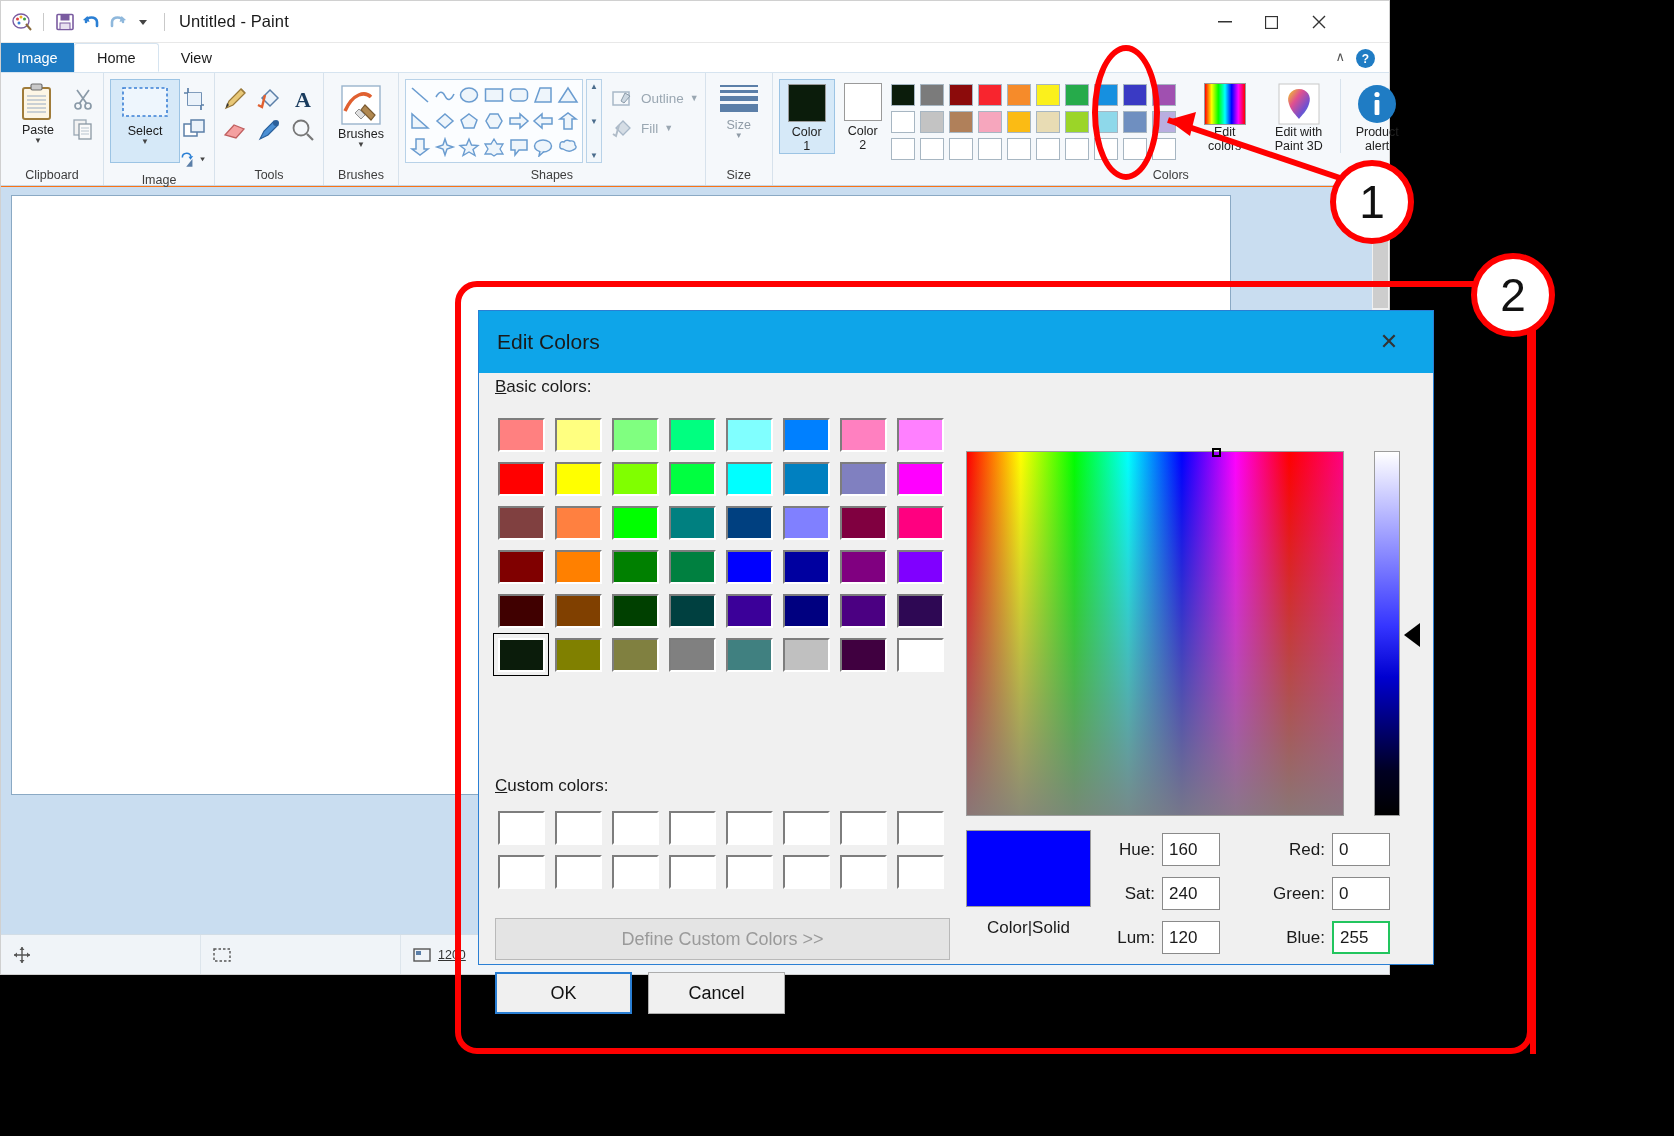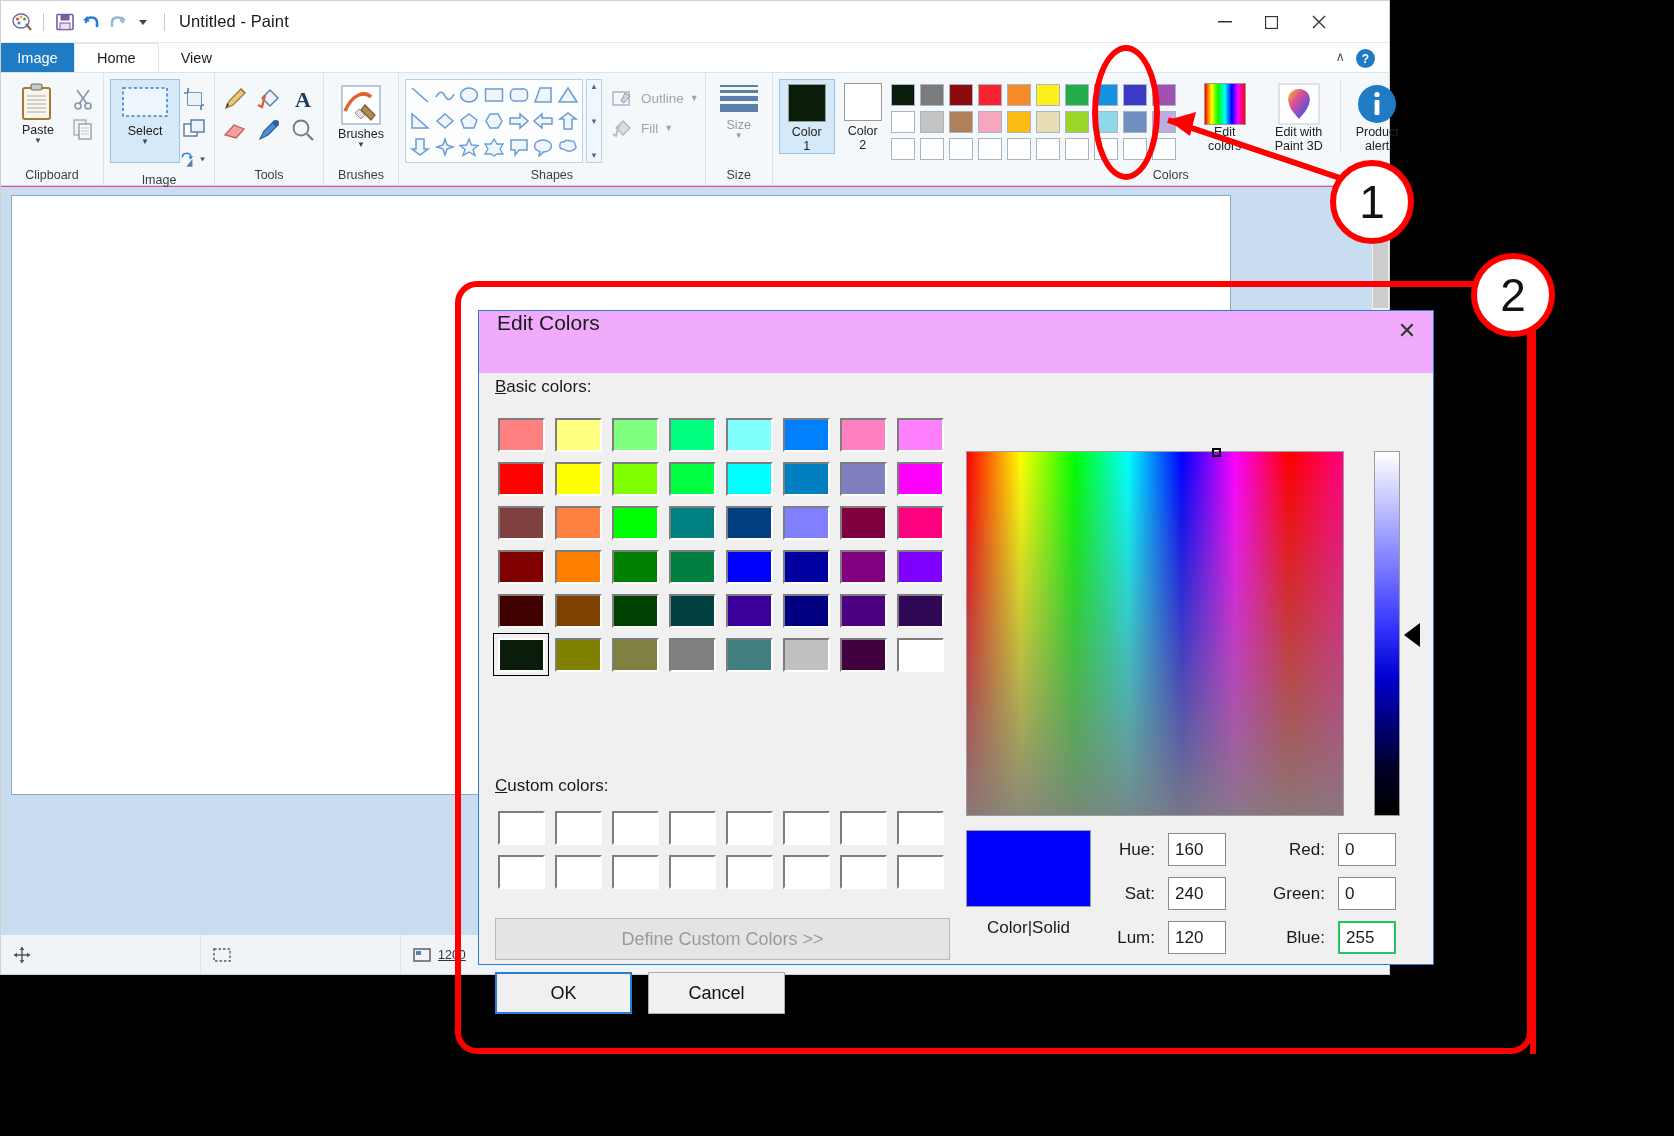--- a/index.html
+++ b/index.html
@@ -7,21 +7,21 @@
   body {
     width:1674px; height:1136px; position:relative;
     background:#000; overflow:hidden;
     font-family:"Liberation Sans", sans-serif;
     -webkit-font-smoothing:antialiased;
   }
 
   
   #paint-window {
     position:absolute; left:0; top:0; width:1390px; height:975px;
-    background:#ec4899; border:1px solid #d0d0d0;
+    background:#f97316; border:1px solid #d0d0d0;
   }
 
   
   #titlebar {
     height:42px; background:#ffffff; display:flex; align-items:center;
     padding-left:8px; position:relative;
     border-bottom:1px solid #e8e8e8;
   }
   .qat-sep { width:1px; height:18px; background:#c9c9c9; margin:0 8px; }
   .qat-icon { width:26px; height:26px; display:flex; align-items:center;
@@ -132,22 +132,22 @@
     display:flex; align-items:center; font-size:12.5px; color:#333; }
   .sb-cell { display:flex; align-items:center; gap:7px; padding:0 12px;
              height:100%; border-right:1px solid #dde5ec; }
 
   
   #edit-colors-dialog {
     position:absolute; left:478px; top:310px; width:956px; height:655px;
     background:#f0f0f0; border:1px solid #2a7fd4;
     font-family:"Liberation Sans", sans-serif;
   }
-  #ecd-titlebar { height:62px; background:#f0abfc; display:flex;
-    align-items:flex-start; padding:0 4px 0 18px; }
+  #ecd-titlebar { height:62px; background:#0ea5e9; display:flex;
+    align-items:center; padding:0 22px 0 18px; }
   #ecd-title { font-size:21px; color:#1a1a1a; flex:1; }
   #ecd-close { width:44px; height:40px; display:flex; align-items:center;
                justify-content:center; font-size:22px; color:#333; }
   #ecd-body { position:relative; height:593px; padding:0 18px; }
 
   .field-label { font-size:17px; color:#1a1a1a; }
   .underline-first::first-letter { text-decoration:underline; }
 
   #basic-grid, #custom-grid {
     display:grid; grid-template-columns:repeat(8, 56px); gap:1px 1px;
@@ -181,21 +181,21 @@
   }
   #lum-arrow { position:absolute; left:925px; top:250px;
     width:0; height:0; border-top:12px solid transparent;
     border-bottom:12px solid transparent; border-right:16px solid #000; }
 
   #color-preview { position:absolute; left:487px; top:457px; width:125px; height:77px;
                    background:#0000ff; border:1px solid #9c9c9c; }
   #color-solid-label { position:absolute; left:482px; top:545px; width:135px;
                        text-align:center; font-size:17px; color:#1a1a1a; }
 
-  .numrow { position:absolute; display:flex; align-items:center; gap:13px; }
+  .numrow { position:absolute; display:flex; align-items:center; gap:7px; }
   .numrow .nlbl { font-size:17px; color:#1a1a1a; width:56px; text-align:right; }
   .numbox { width:58px; height:33px; background:#fff; border:1px solid #8a8a8a;
             font-size:17px; color:#1a1a1a; display:flex; align-items:center;
             padding-left:6px; }
   .numbox.focused { border:2px solid #22c55e; }
 
   #btn-define { position:absolute; left:16px; top:545px; width:455px; height:42px;
      background:#e4e4e4; border:1px solid #b9b9b9; color:#9a9a9a;
      font-size:18px; display:flex; align-items:center; justify-content:center; }
   #btn-ok { position:absolute; left:16px; top:599px; width:137px; height:42px;

